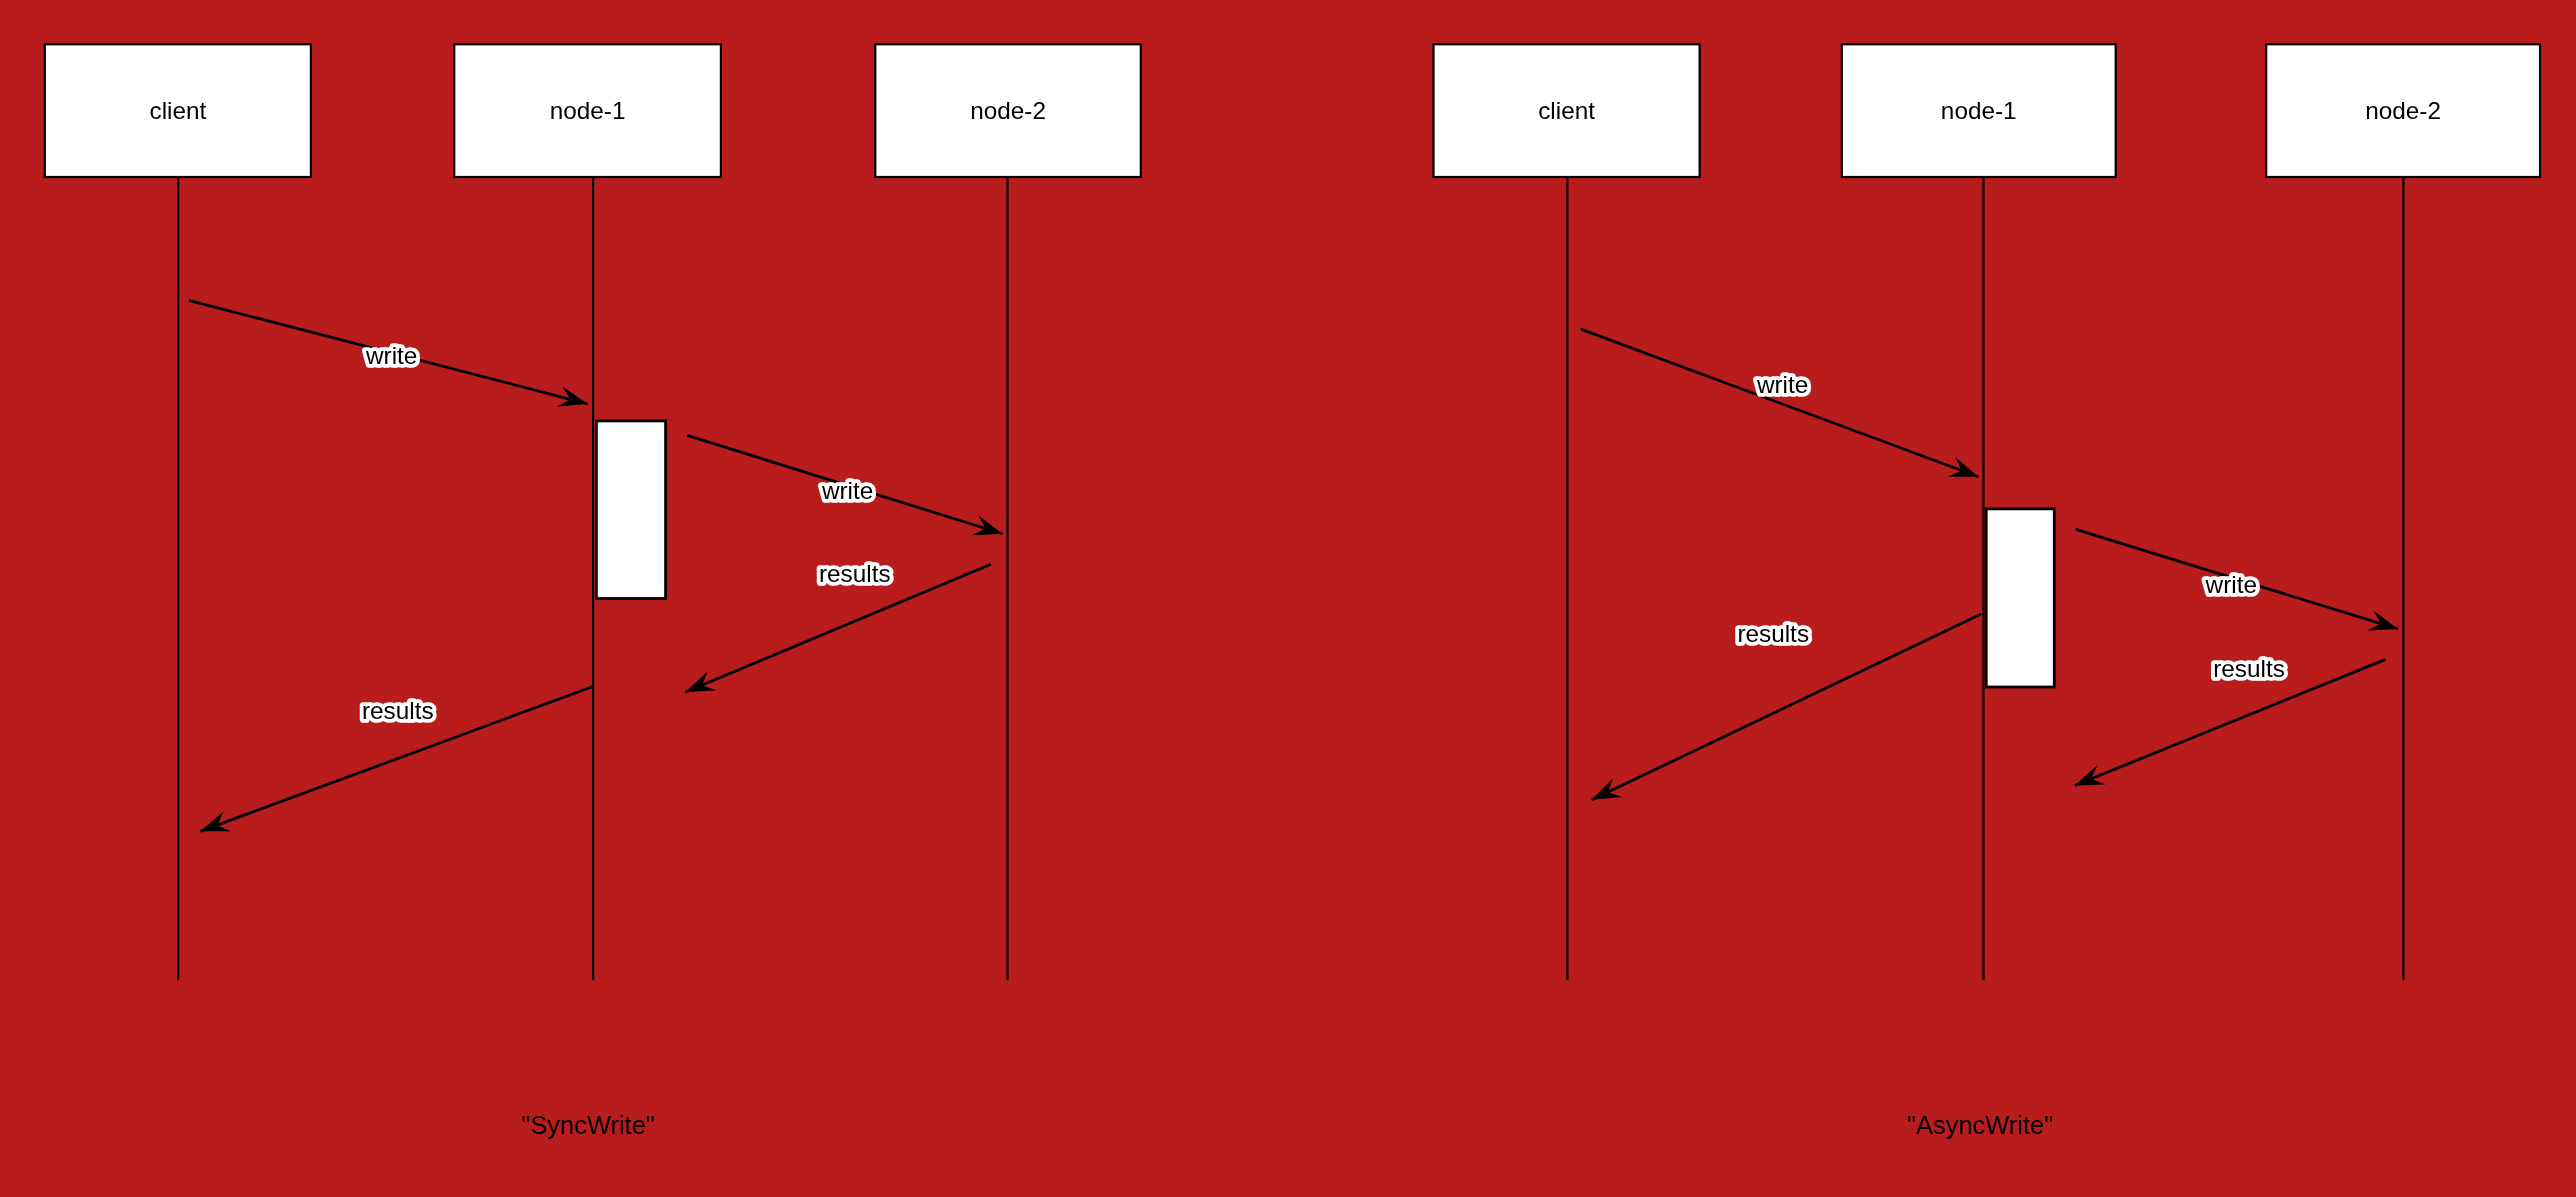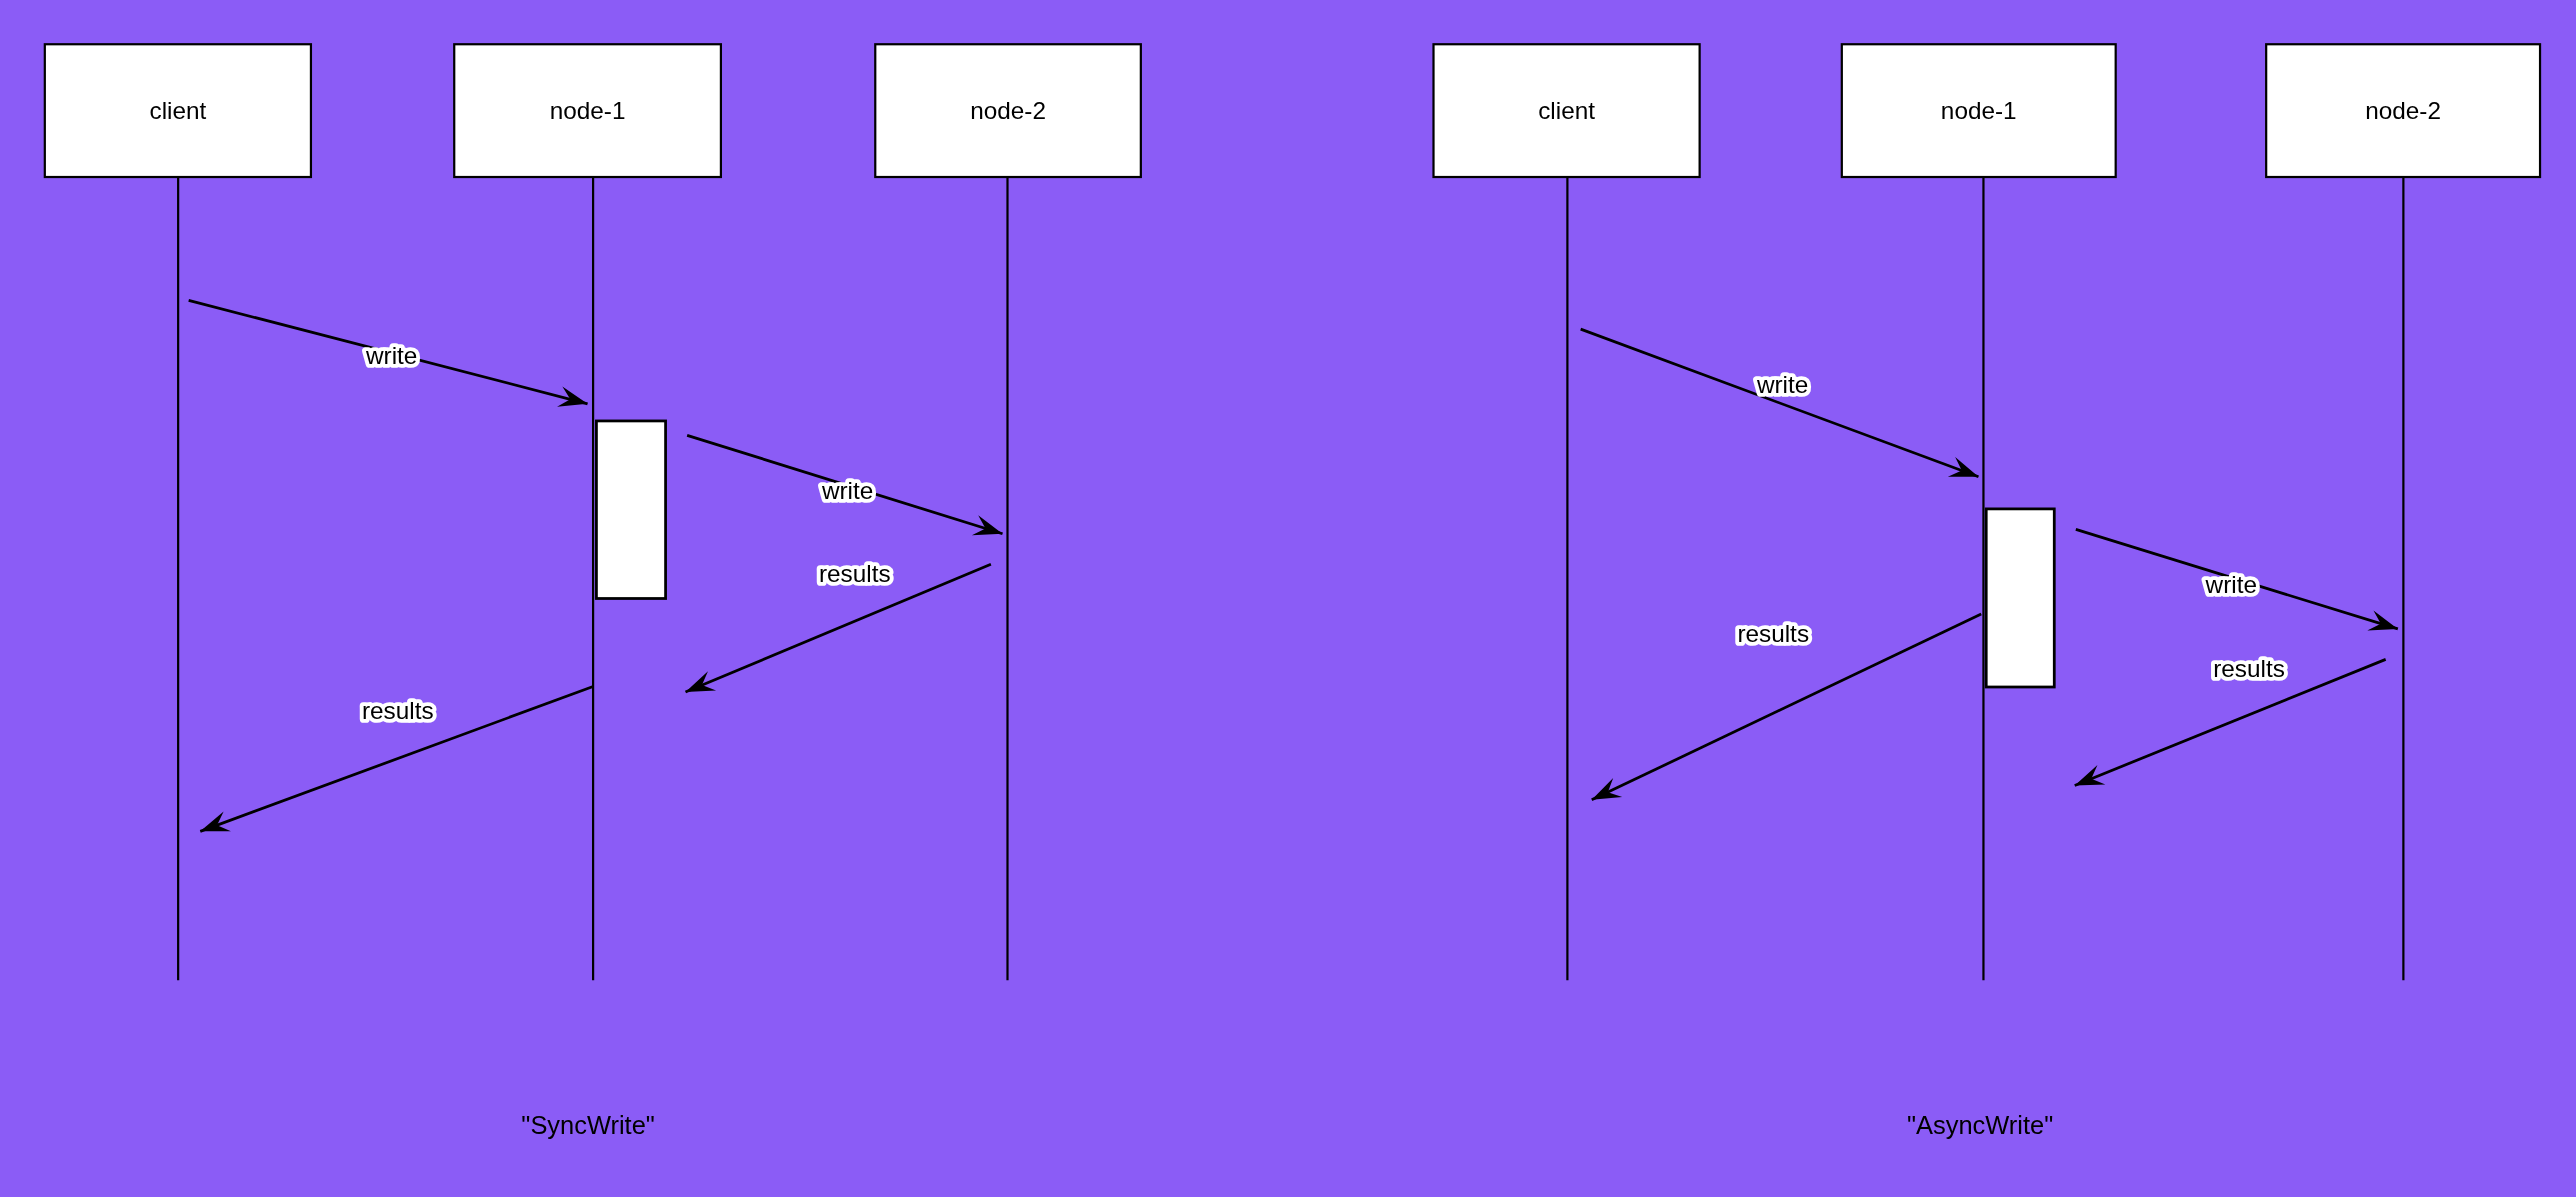--- a/index.html
+++ b/index.html
@@ -11,21 +11,21 @@
     width: 2576px;
     height: 1197px;
     font-family: "Liberation Sans", sans-serif;
     color: #000000;
     overflow: hidden;
   }
   #stage {
     position: relative;
     width: 2576px;
     height: 1197px;
-    background: #8b5cf6;
+    background: #b91c1c;
   }
   svg.diagram-canvas {
     position: absolute;
     top: 0;
     left: 0;
     width: 2576px;
     height: 1197px;
     display: block;
   }
   .participant-label,

